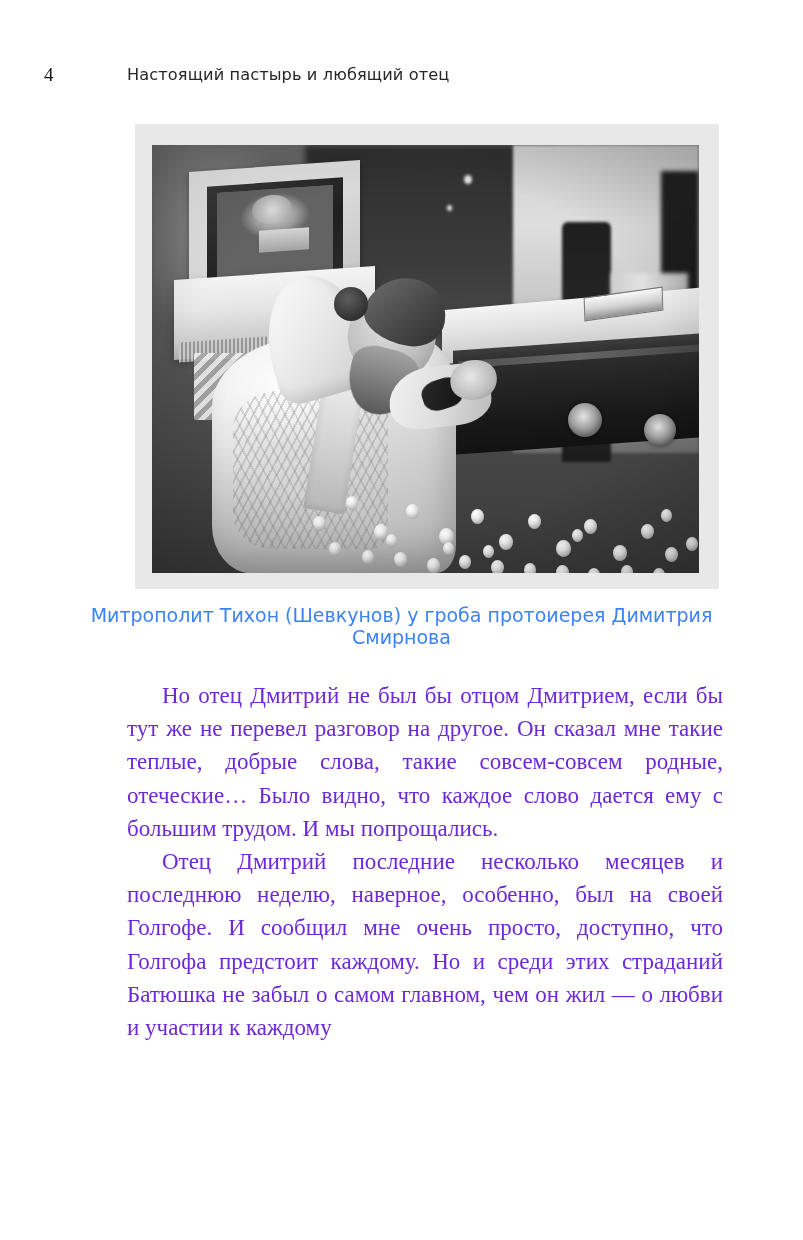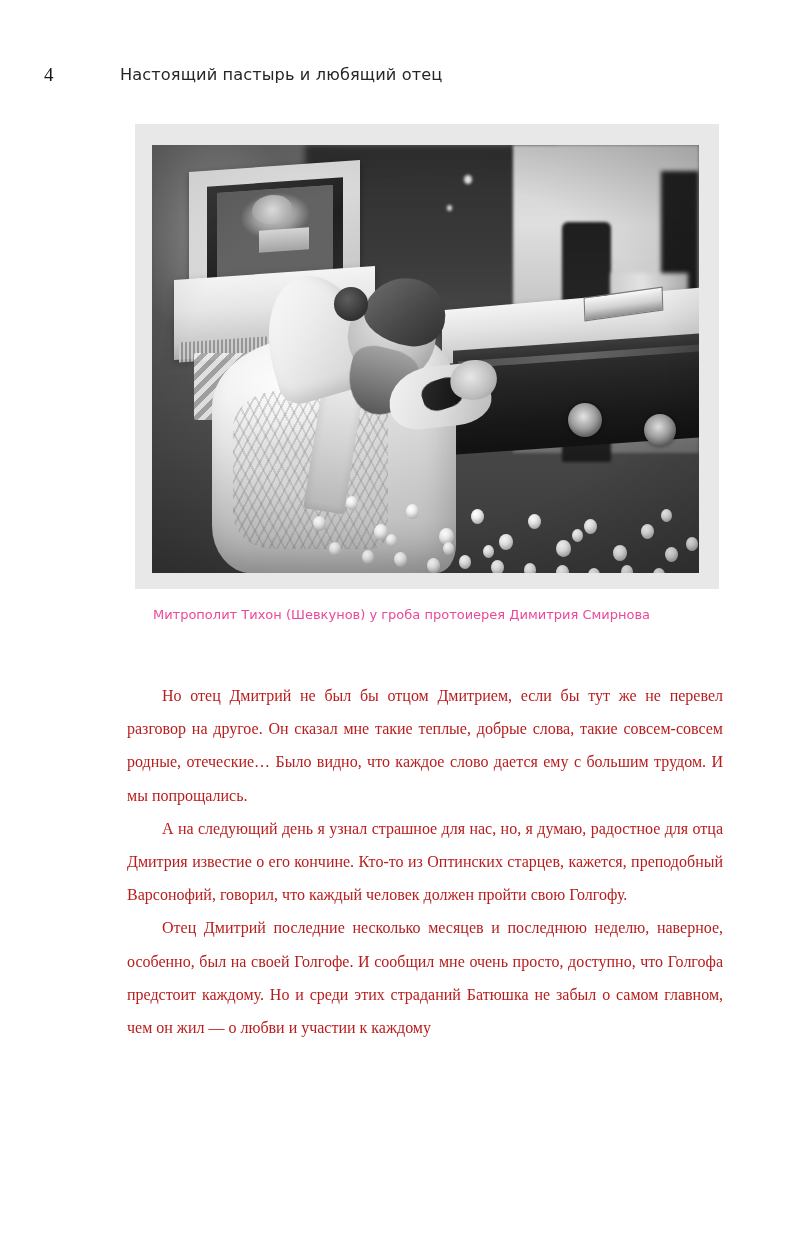--- a/index.html
+++ b/index.html
@@ -38,21 +38,21 @@
     top: 0;
     width: 30px;
     text-align: left;
     font-family: "Liberation Serif", "DejaVu Serif", serif;
     font-size: 19px;
     line-height: 26px;
     color: #161616;
   }
   .running-title {
     position: absolute;
-    left: 120px;
+    left: 127px;
     top: 0;
     font-family: "DejaVu Sans", "Liberation Sans", sans-serif;
     font-size: 16.2px;
     line-height: 26px;
     letter-spacing: 0.1px;
     color: #262626;
     white-space: nowrap;
   }
 
   
@@ -372,37 +372,37 @@
   }
 
   
   .caption {
     position: absolute;
     left: 80px;
     top: 604px;
     width: 643px;
     text-align: center;
     font-family: "DejaVu Sans", "Liberation Sans", sans-serif;
-    font-size: 13px;
+    font-size: 19px;
     line-height: 22px;
-    color: #ec4899;
+    color: #3b82f6;
   }
   .caption .cap-line { display: block; }
 
   
   .body-text {
     position: absolute;
     left: 127px;
     top: 679px;
     width: 596px;
     font-family: "Liberation Serif", "DejaVu Serif", serif;
-    font-size: 16px;
+    font-size: 23px;
     line-height: 33.2px;
     text-align: justify;
-    color: #b91c1c;
+    color: #6d28d9;
     hyphens: manual;
   }
   .body-text p {
     margin: 0;
     text-indent: 35px;
   }
   .body-text p:last-child {
     text-align: justify;
   }
 </style>
@@ -501,17 +501,16 @@
       <div class="ph-layer vignette"></div>
     </div>
   </div>
 
   <div class="caption">
     <span class="cap-line">Митрополит Тихон (Шевкунов) у гроба протоиерея Димитрия Смирнова</span>
   </div>
 
   <div class="body-text">
     <p>Но отец Дмитрий не был бы отцом Дмитрием, если бы тут же не перевел разговор на другое. Он сказал мне такие теплые, добрые слова, такие совсем-совсем родные, отеческие… Было видно, что каждое слово дается ему с большим трудом. И мы попрощались.</p>
-    <p>А на следующий день я узнал страшное для нас, но, я думаю, радостное для отца Дмитрия известие о его кончине. Кто-то из Оптинских старцев, кажется, преподобный Варсонофий, говорил, что каждый человек должен пройти свою Голгофу.</p>
     <p>Отец Дмитрий последние несколько месяцев и последнюю неделю, наверное, особенно, был на своей Голгофе. И сообщил мне очень просто, доступно, что Голгофа предстоит каждому. Но и среди этих страданий Батюшка не забыл о самом главном, чем он жил — о любви и участии к каждому</p>
   </div>
 
 </div>
 
 </body></html>

